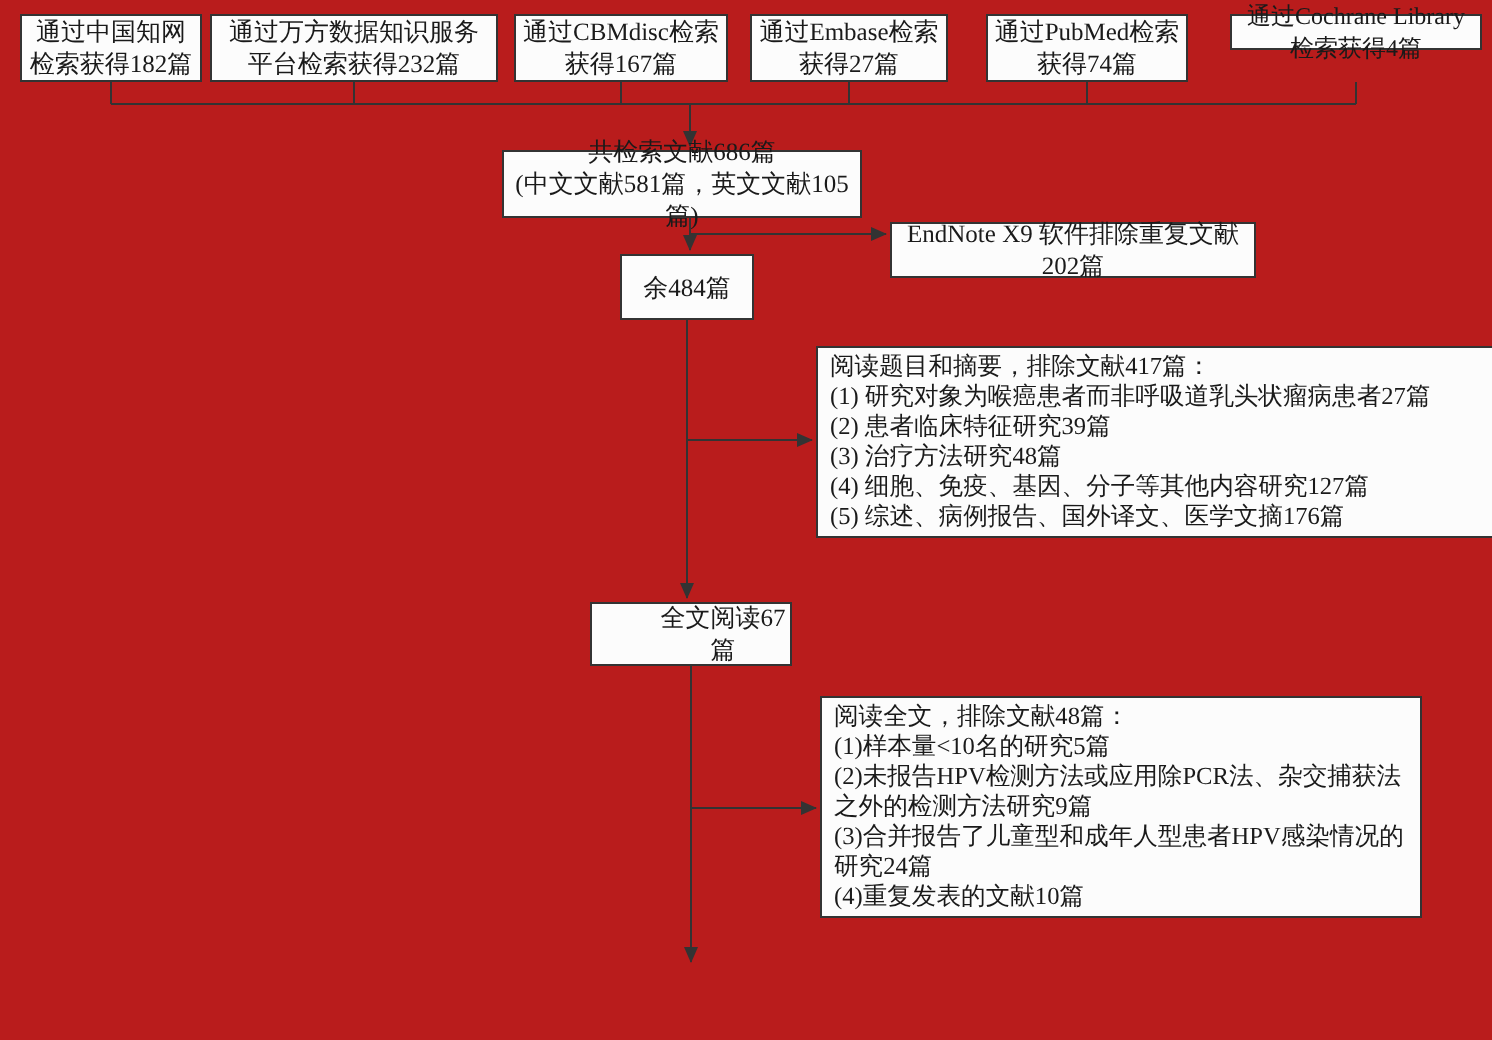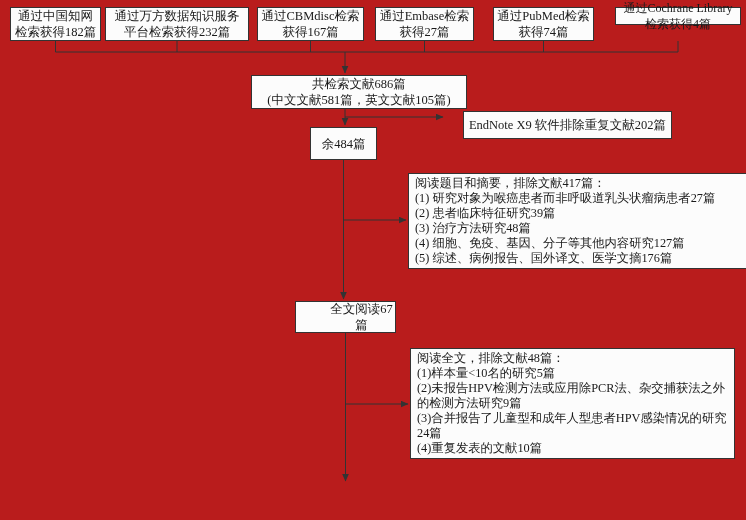--- a/index.html
+++ b/index.html
@@ -86,36 +86,36 @@
 
   <div class="box center" style="left:375px;top:7px;width:99px;height:34px;">通过Embase检索
 获得27篇</div>
 
   <div class="box center" style="left:493px;top:7px;width:101px;height:34px;">通过PubMed检索
 获得74篇</div>
 
   <div class="box center" style="left:615px;top:7px;width:126px;height:18px;font-size:12px;">通过Cochrane Library
 检索获得4篇</div>
 
-  <div class="box center" style="left:251px;top:75px;width:216px;height:34px;">共检索文献686篇
+  <div class="box center" style="left:251px;top:75px;width:180px;height:34px;">共检索文献686篇
 (中文文献581篇，英文文献105篇)</div>
 
-  <div class="box center" style="left:463px;top:111px;width:209px;height:28px;">EndNote X9 软件排除重复文献202篇</div>
+  <div class="box center" style="left:445px;top:111px;width:183px;height:28px;">EndNote X9 软件排除重复文献202篇</div>
 
   <div class="box center" style="left:310px;top:127px;width:67px;height:33px;">余484篇</div>
 
   <div class="box list" style="left:408px;top:173px;width:396px;">阅读题目和摘要，排除文献417篇：
 (1) 研究对象为喉癌患者而非呼吸道乳头状瘤病患者27篇
 (2) 患者临床特征研究39篇
 (3) 治疗方法研究48篇
 (4) 细胞、免疫、基因、分子等其他内容研究127篇
 (5) 综述、病例报告、国外译文、医学文摘176篇</div>
 
   <div class="box center" style="left:295px;top:301px;width:101px;height:32px;padding-left:32px;">全文阅读67篇</div>
 
-  <div class="box list" style="left:410px;top:348px;width:325px;">阅读全文，排除文献48篇：
+  <div class="box list" style="left:410px;top:348px;width:301px;">阅读全文，排除文献48篇：
 (1)样本量&lt;10名的研究5篇
 (2)未报告HPV检测方法或应用除PCR法、杂交捕获法之外的检测方法研究9篇
 (3)合并报告了儿童型和成年人型患者HPV感染情况的研究24篇
 (4)重复发表的文献10篇</div>
 
 
 </div>
 
 </body></html>

